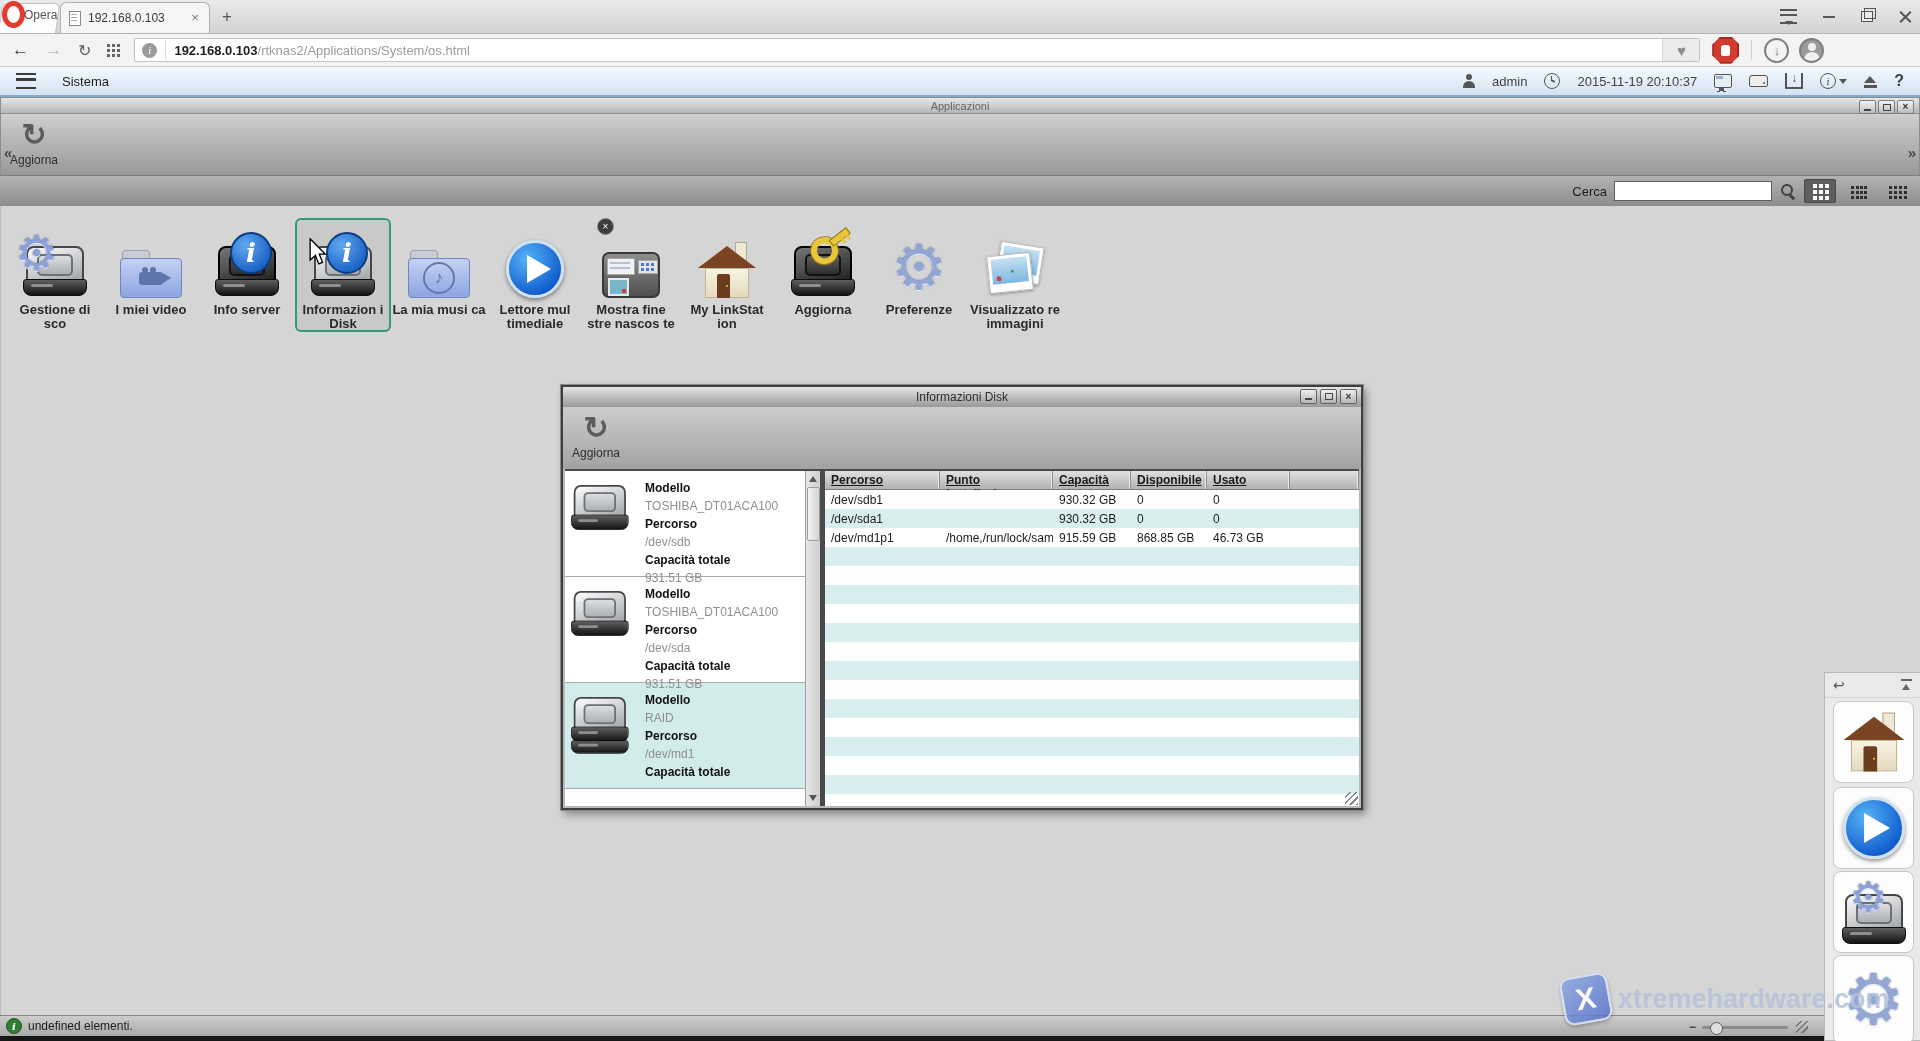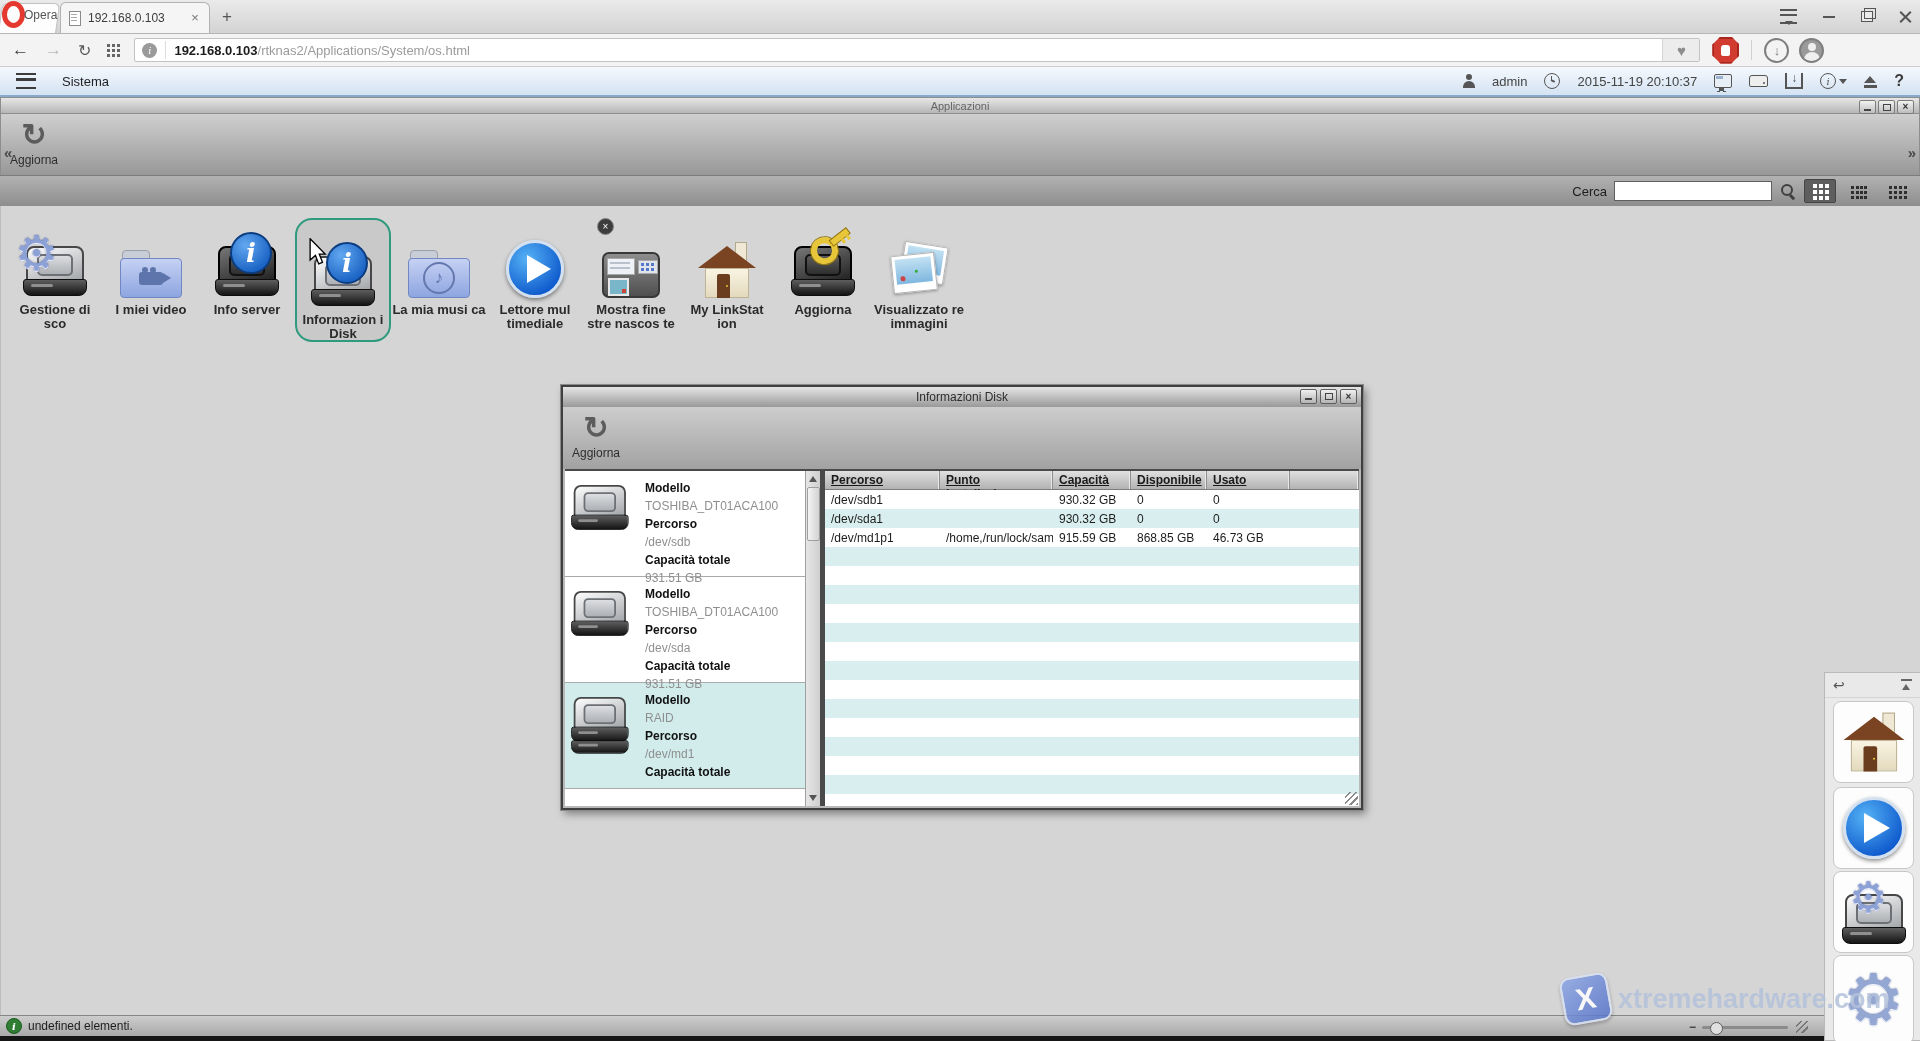--- a/index.html
+++ b/index.html
@@ -127,21 +127,21 @@
   .mag::before{content:"";position:absolute;left:2px;top:2px;width:8px;height:8px;border:2.5px solid #3f3f3f;border-radius:50%;}
   .mag::after{content:"";position:absolute;left:12px;top:12px;width:6px;height:3px;background:#3f3f3f;transform:rotate(45deg);transform-origin:0 0;}
   .vbtn{width:32px;height:24px;display:flex;align-items:center;justify-content:center;}
   .vbtn.active{background:#5e5e5e;border:1px solid #454545;border-radius:2px;box-sizing:border-box;}
   .ic-gridview{width:4px;height:4px;background:#fff;box-shadow:6px 0 #fff,12px 0 #fff,0 6px #fff,6px 6px #fff,12px 6px #fff,0 12px #fff,6px 12px #fff,12px 12px #fff;margin:-10px 0 0 -10px;}
   .ic-listview{width:3px;height:3px;background:#2f2f2f;box-shadow:0 5px #2f2f2f,0 10px #2f2f2f,5px 0 0 #2f2f2f,5px 5px 0 #2f2f2f,5px 10px 0 #2f2f2f,9px 0 0 #2f2f2f,13px 0 0 #2f2f2f,9px 5px 0 #2f2f2f,13px 5px 0 #2f2f2f,9px 10px 0 #2f2f2f,13px 10px 0 #2f2f2f;margin:-8px 0 0 -14px;}
   .ic-detview{width:3px;height:3px;background:#2f2f2f;box-shadow:5px 0 #2f2f2f,10px 0 #2f2f2f,15px 0 #2f2f2f,0 5px #2f2f2f,5px 5px #2f2f2f,10px 5px #2f2f2f,15px 5px #2f2f2f,0 10px #2f2f2f,5px 10px #2f2f2f,10px 10px #2f2f2f,15px 10px #2f2f2f;margin:-8px 0 0 -16px;}
   .iconarea{height:809px;background:#d5d5d5;position:relative;border-left:1px solid #bdbdbd;box-sizing:border-box;}
   .cellrow{position:absolute;left:6px;top:12px;display:flex;}
   .cell{width:96px;display:flex;flex-direction:column;align-items:center;padding-top:4px;box-sizing:border-box;position:relative;}
-  .cell.sel{border:2px solid #2f9a7d;border-radius:17px;background:#c9c9c9;padding-top:12px;}
+  .cell.sel{border:2px solid #2f9a7d;border-radius:6px;background:#c9c9c9;padding-top:2px;}
   .art{height:76px;display:flex;align-items:flex-end;justify-content:center;position:relative;}
   .applabel{margin-top:5px;width:94px;text-align:center;font-size:13px;line-height:13.5px;font-weight:bold;color:#2a2a2a;}
 
   
   .disk{position:relative;width:64px;height:52px;}
   .disk .dtop{position:absolute;left:3px;top:0;width:54px;height:34px;background:linear-gradient(160deg,#fdfdfd,#9fa2a6);
               border:2px solid #474747;border-radius:8px 8px 3px 3px;}
   .disk .dtop::after{content:"";position:absolute;left:9px;top:6px;right:9px;bottom:6px;
               background:linear-gradient(#dcdee1,#adb0b4);border:2px solid #6d7075;border-radius:5px;}
   .disk .dfront{position:absolute;left:0;top:33px;width:64px;height:17px;background:linear-gradient(#5e5e5e,#141414);
@@ -471,20 +471,26 @@
                   <span class="stem"></span>
                 </span>
                 <div class="dtop"></div>
                 <div class="dfront"></div>
               </div>
             </div>
           <div class="applabel">Aggiorna</div>
         </div>
         <div class="cell">
           <div class="art">
+              <span class="gearbig"></span>
+            </div>
+          <div class="applabel">Preferenze</div>
+        </div>
+        <div class="cell">
+          <div class="art">
               <div class="photos">
                 <div class="ph ph1">
                   <div class="pic"></div>
                 </div>
                 <div class="ph ph2">
                   <div class="pic"></div>
                 </div>
               </div>
             </div>
           <div class="applabel">Visualizzato re immagini</div>

